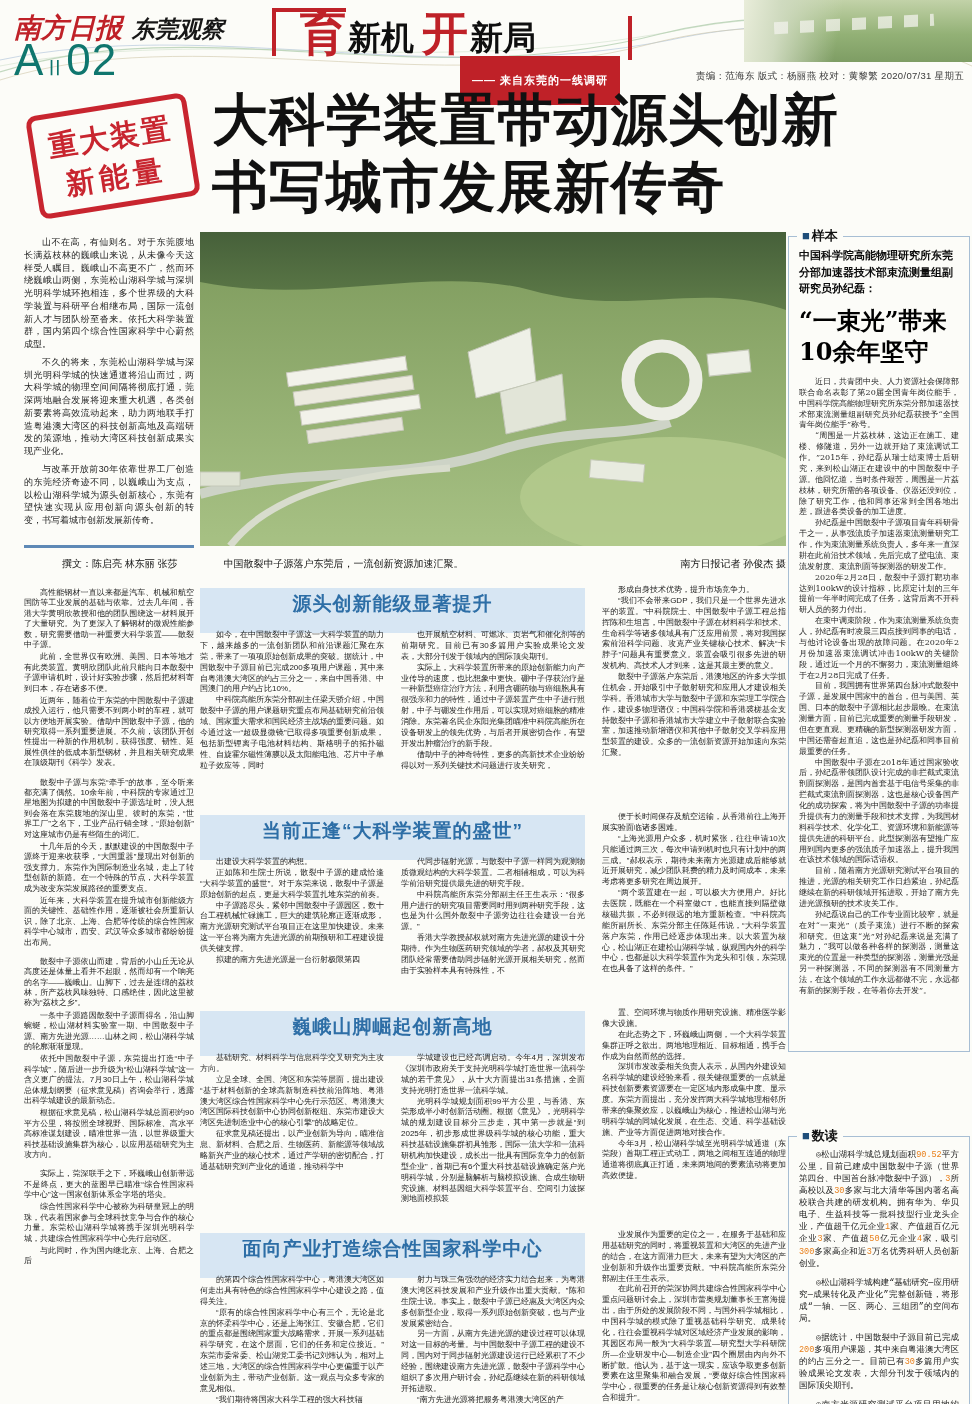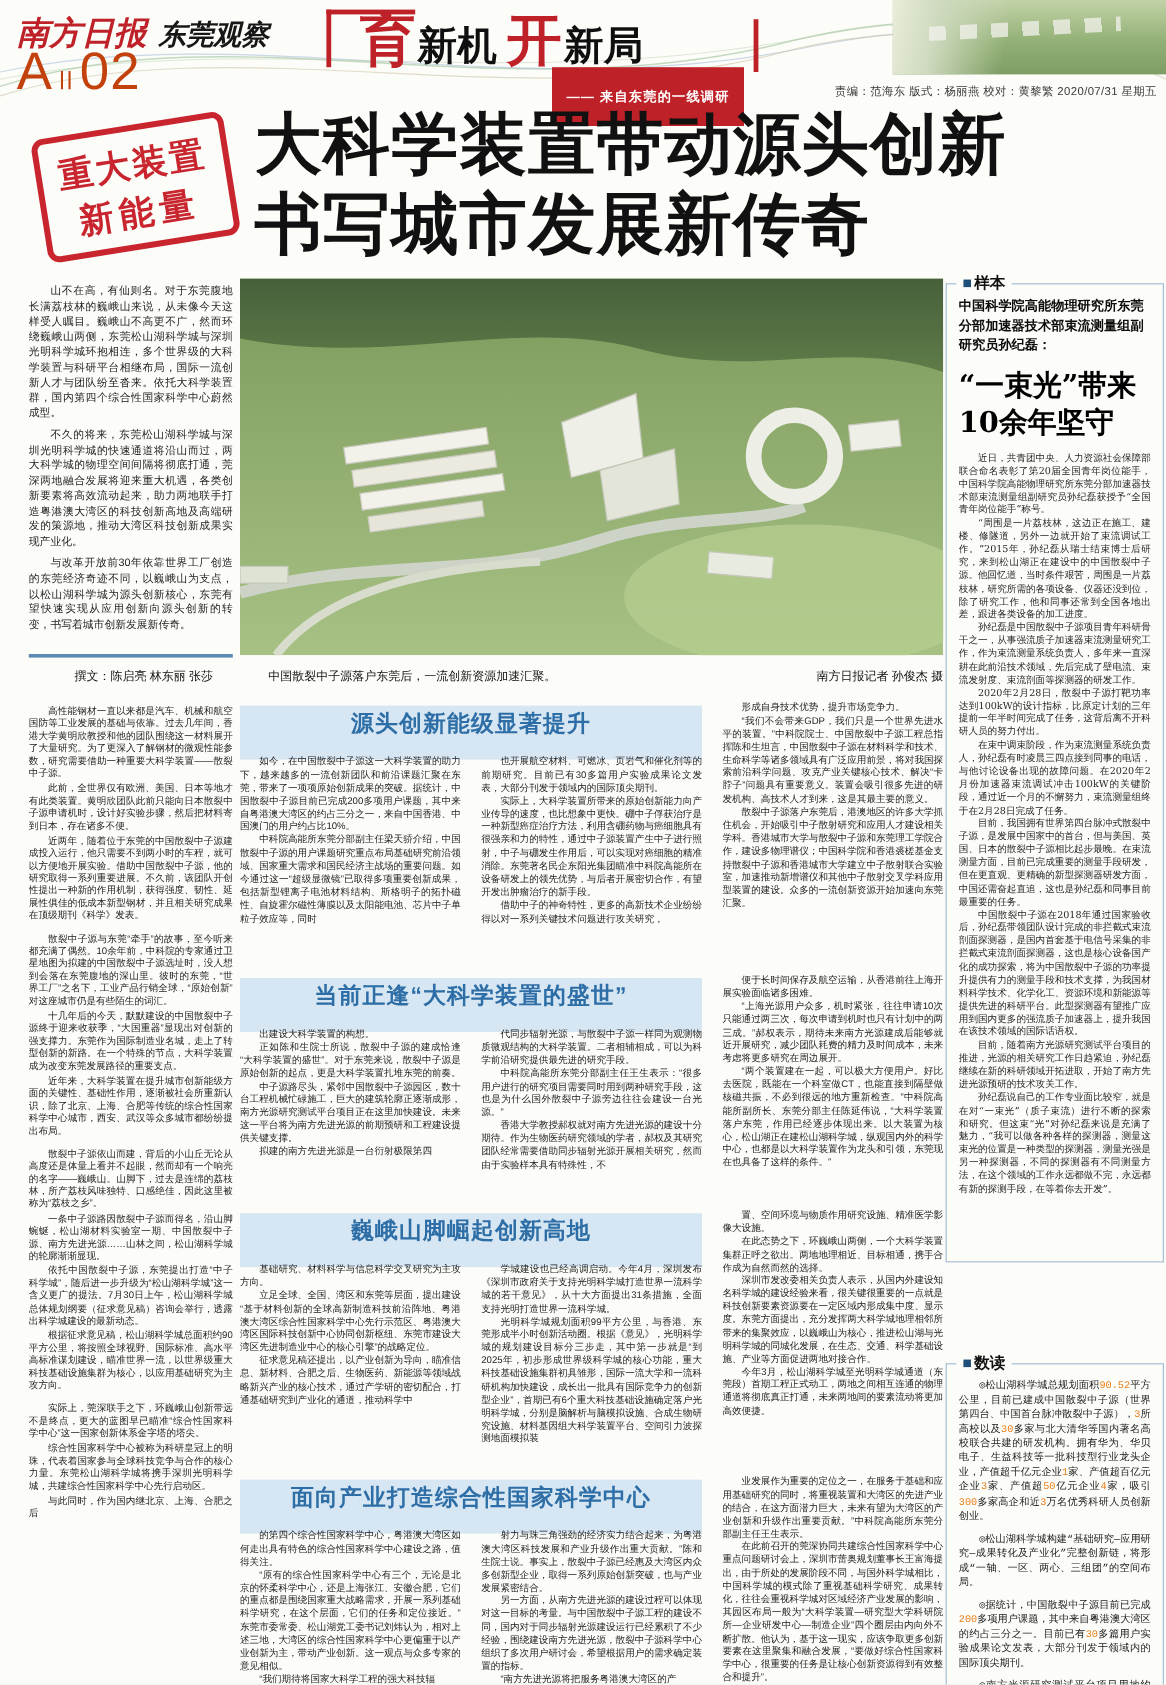--- a/index.html
+++ b/index.html
@@ -4,21 +4,21 @@
 <style>
   html,body{margin:0;padding:0;background:#e8e8e4;}
   .page{position:relative;width:972px;height:1404px;background:#fcfcf8;overflow:hidden;
         font-family:"Liberation Sans",sans-serif;margin:0 auto;}
 
   
   .waves{position:absolute;left:0;top:0;}
   .masthead{position:absolute;left:14px;top:10px;display:flex;align-items:baseline;gap:10px;font-style:italic;}
   .mast-title{font-family:"DejaVu Serif",serif;font-size:27px;font-weight:900;color:#bf2128;}
   .mast-section{font-size:23px;font-weight:800;color:#171717;text-align:center;}
-  .page-no{position:absolute;left:14px;top:38px;font-size:44px;color:#c2410c;letter-spacing:1px;line-height:1;}
+  .page-no{position:absolute;left:14px;top:38px;font-size:44px;color:#0f766e;letter-spacing:1px;line-height:1;}
   .pn-sub{font-size:21px;}
   .banner{position:absolute;left:300px;top:10px;width:440px;height:60px;}
   .banner::before{content:"";position:absolute;left:-28px;top:-2px;width:70px;height:44px;
                   border-left:4px solid #bf2128;border-top:4px solid #bf2128;}
   .banner::after{content:"";position:absolute;left:328px;top:6px;width:4px;height:44px;background:#bf2128;}
   .banner-inner{display:flex;align-items:baseline;position:relative;}
   .b-cal{font-family:"DejaVu Serif",serif;font-size:46px;font-weight:900;color:#bf2128;line-height:1;}
   .b-blk{font-size:33px;font-weight:900;color:#0f0f0f;margin:0 8px 0 2px;}
   .banner-tag{position:absolute;left:160px;top:46px;background:#bf2128;color:#fff;
               font-size:11px;font-weight:700;padding:17px 12px;letter-spacing:1px;white-space:nowrap;}
@@ -243,21 +243,21 @@
 
   <section class="sec sec4">
     <div class="sec-head">面向产业打造综合性国家科学中心</div>
     <div class="col c1">
         <p>的第四个综合性国家科学中心，粤港澳大湾区如何走出具有特色的综合性国家科学中心建设之路，值得关注。</p>
         <p>“原有的综合性国家科学中心有三个，无论是北京的怀柔科学中心，还是上海张江、安徽合肥，它们的重点都是围绕国家重大战略需求，开展一系列基础科学研究，在这个层面，它们的任务和定位接近。”东莞市委常委、松山湖党工委书记刘炜认为，相对上述三地，大湾区的综合性国家科学中心更偏重于以产业创新为主，带动产业创新。这一观点与众多专家的意见相似。</p>
         <p>“我们期待将国家大科学工程的强大科技辐</p>
       </div>
     <div class="col c2">
         <p>射力与珠三角强劲的经济实力结合起来，为粤港澳大湾区科技发展和产业升级作出重大贡献。”陈和生院士说。事实上，散裂中子源已经惠及大湾区内众多创新型企业，取得一系列原始创新突破，也与产业发展紧密结合。</p>
-        <p>另一方面，从南方先进光源的建设过程可以体现对这一目标的考量。与中国散裂中子源工程的建设不同，国内对于同步辐射光源建设运行已经累积了不少经验，围绕建设南方先进光源，散裂中子源科学中心组织了多次用户研讨会，希望根据用户的需求确定装置的指标。</p>
+        <p>另一方面，从南方先进光源的建设过程可以体现对这一目标的考量。与中国散裂中子源工程的建设不同，国内对于同步辐射光源建设运行已经累积了不少经验，围绕建设南方先进光源，散裂中子源科学中心组织了多次用户研讨会，孙纪磊继续在新的科研领域开拓进取。</p>
         <p>“南方先进光源将把服务粤港澳大湾区的产</p>
       </div>
     <div class="col c3">
         <p>业发展作为重要的定位之一，在服务于基础和应用基础研究的同时，将重视装置和大湾区的先进产业的结合，在这方面潜力巨大，未来有望为大湾区的产业创新和升级作出重要贡献。”中科院高能所东莞分部副主任王生表示。</p>
         <p>在此前召开的莞深协同共建综合性国家科学中心重点问题研讨会上，深圳市蕾奥规划董事长王富海提出，由于所处的发展阶段不同，与国外科学城相比，中国科学城的模式除了重视基础科学研究、成果转化，往往会重视科学城对区域经济产业发展的影响，其园区布局一般为“大科学装置—研究型大学科研院所—企业研发中心—制造企业”四个圈层由内向外不断扩散。他认为，基于这一现实，应该争取更多创新要素在这里聚集和融合发展，“要做好综合性国家科学中心，很重要的任务是让核心创新资源得到有效整合和提升”。</p>
       </div>
   </section>
 
   <aside class="sidebox sample">
     <div class="box-tag"><span class="sq">■</span><span>样本</span></div>

